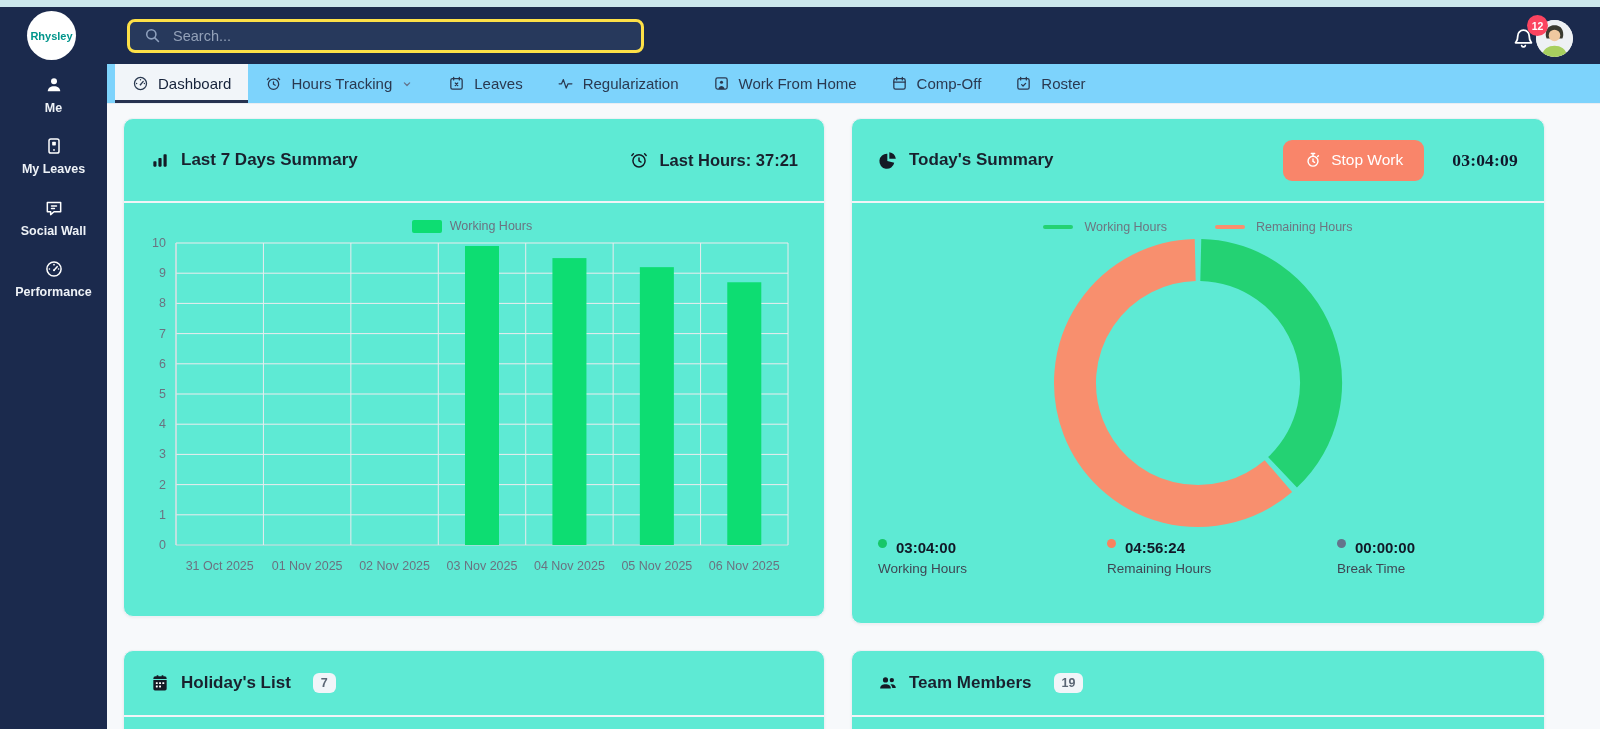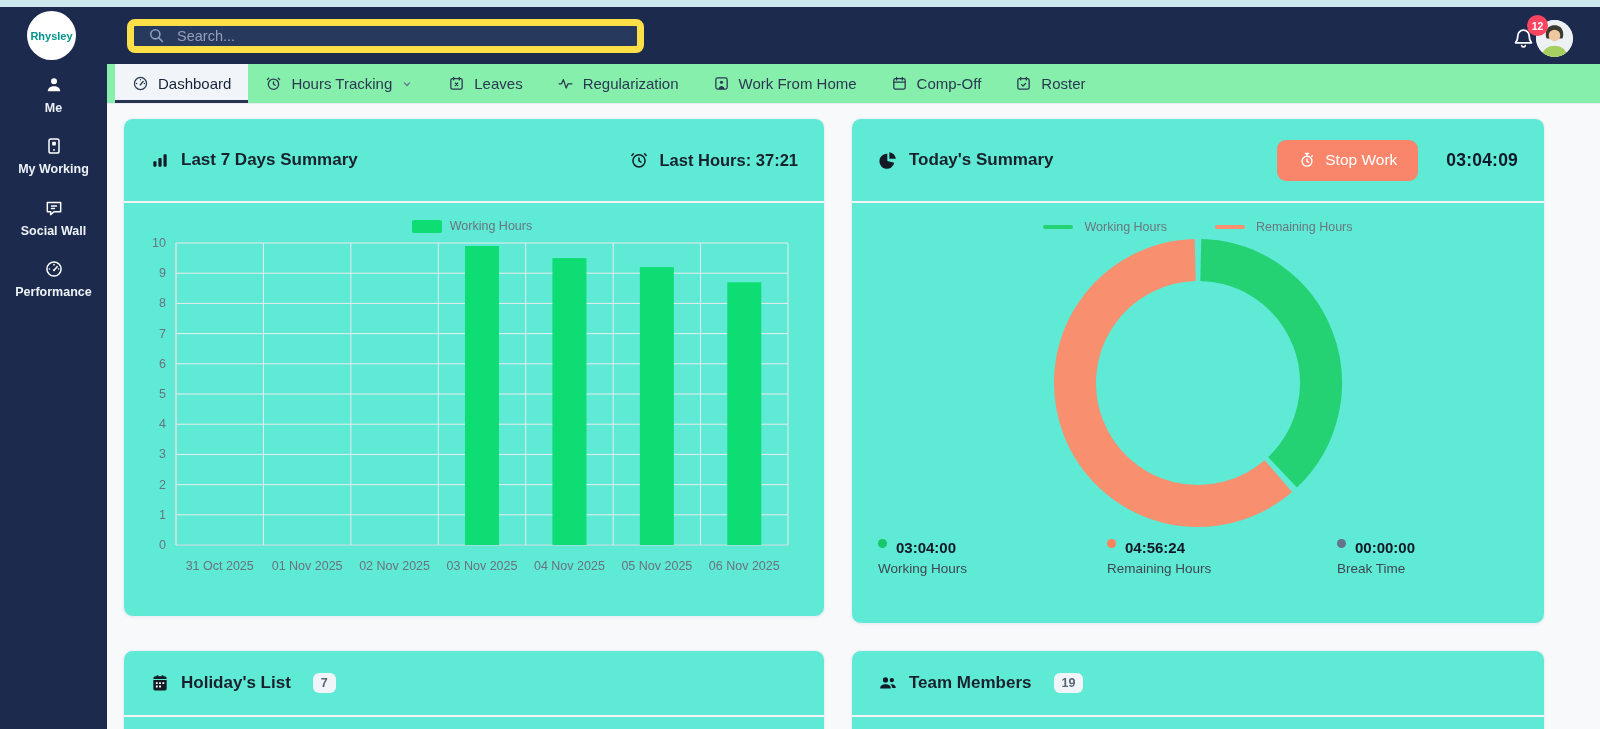--- a/index.html
+++ b/index.html
@@ -1,42 +1,42 @@
 <!DOCTYPE html>
 <html><head>
 <meta charset="utf-8">
 <style>
   * { margin:0; padding:0; box-sizing:border-box; }
   html,body { width:1600px; height:729px; overflow:hidden; font-family:"Liberation Sans", sans-serif; background:#f7f9fb; }
 
   .topstrip { height:7px; background:#cbe7ec; }
   .topbar { height:57px; background:#1b2a4d; display:flex; align-items:center; }
   .logo { width:49px; height:49px; border-radius:50%; background:#fff; display:flex; align-items:center; justify-content:center; margin-left:27px; color:#00958b; font-weight:bold; font-size:11px; flex:none; cursor:pointer; }
-  .search { margin-left:51px; width:517px; height:34px; background:#27395c; border:7px solid #fde047; border-radius:8px; display:flex; align-items:center; padding:0 13px; gap:11px; }
+  .search { margin-left:51px; width:517px; height:34px; background:#27395c; border:3px solid #fde047; border-radius:8px; display:flex; align-items:center; padding:0 13px; gap:11px; }
   .search .sicon { width:19px; height:19px; color:#8ea0bd; flex:none; }
   .search .sicon svg { width:19px; height:19px; display:block; }
   .search input { background:transparent; border:none; outline:none; color:#dbe2ec; font-size:14.5px; width:100%; font-family:"Liberation Sans", sans-serif; }
   .search input::placeholder { color:#93a1b8; }
   .top-right { margin-left:auto; display:flex; align-items:center; padding-right:27px;margin-top:6px; }
   .bell { position:relative; width:25px; height:25px; cursor:pointer; }
   .bell svg { width:25px; height:25px; display:block; }
   .badge { position:absolute; top:-11px; right:-12px; background:#fb4460; color:#fff; border-radius:50%; min-width:21px; height:21px; font-size:10.5px; display:flex; align-items:center; justify-content:center; font-weight:700; }
   .avatar { width:37px; height:37px; border-radius:50%; overflow:hidden; background:#eef1f4; cursor:pointer; flex:none; }
   .avatar svg { width:37px; height:37px; display:block; }
 
   .shell { display:flex; height:665px; }
   .sidebar { width:107px; background:#1b2a4d; flex:none; }
   .side-item { display:flex; flex-direction:column; align-items:center; gap:6px; padding:11px 3px 10px; cursor:pointer; }
   .side-item .si { width:20px; height:20px; color:#fff; }
   .side-item .si svg { width:20px; height:20px; display:block; }
   .side-item .lbl { font-size:12.5px; font-weight:600; color:#eef2f7; text-align:center; line-height:1.15; }
   .side-item.active { background:#2b3f6b; }
 
   .main { flex:1; display:flex; flex-direction:column; min-width:0; }
-  .tabbar { height:40px; background:#86efac; display:flex; align-items:stretch; padding-left:8px; border-bottom:1px solid #e9edf2; flex:none; }
+  .tabbar { height:40px; background:#7dd3fc; display:flex; align-items:stretch; padding-left:8px; border-bottom:1px solid #e9edf2; flex:none; }
   .tab { display:flex; align-items:center; gap:9px; padding:0 17px; font-size:15px; color:#2a3950; cursor:pointer; white-space:nowrap; }
   .tab .ti { width:17px; height:17px; color:#2a3950; }
   .tab .ti svg { width:17px; height:17px; display:block; }
   .tab.active { background:#f1f5f9; box-shadow:inset 0 -3px 0 #273250; color:#16223a; font-weight:500; }
   .tab .chev { width:14px; height:14px; color:#64748b; margin-left:-1px; }
   .tab .chev svg { width:14px; height:14px; display:block; }
 
   .content { flex:1; background:#f7f9fb; padding:14px 0 0 16px; overflow:hidden; }
   .cards { display:grid; grid-template-columns:702px 694px; column-gap:26px; row-gap:26px; align-items:start; }
   .card { background:#5eead4; border:1px solid #edf0f4; border-radius:10px; box-shadow:0 1px 3px rgba(20,30,55,.05); overflow:hidden; }
@@ -59,21 +59,21 @@
   .line-sw { width:30px; height:3.5px; border-radius:2px; }
   .donut-wrap { display:flex; justify-content:center; margin-top:3px; }
   .stats { display:grid; grid-template-columns:229px 230px 1fr; padding:10px 26px 0; }
   .stat .v { display:flex; align-items:flex-start; gap:9px; font-size:15px; font-weight:700; color:#111827; }
   .dot { width:9px; height:9px; border-radius:50%; flex:none; }
   .stat .l { margin-top:5px; font-size:13.5px; color:#3f4754; }
 
   .stop-btn { display:flex; align-items:center; gap:9px; background:#f9856a; color:#fff; border:none; border-radius:9px; height:41px; padding:0 21px; font-size:15.5px; cursor:pointer; font-family:"Liberation Sans", sans-serif; }
   .stop-btn .bi { width:18px; height:18px; color:#fff; }
   .stop-btn .bi svg { width:18px; height:18px; display:block; }
-  .timer { font-size:17.5px; font-weight:700; color:#10182b; margin-left:17px; letter-spacing:.2px; }
+  .timer { font-size:17.5px; font-weight:700; color:#10182b; margin-left:17px; letter-spacing:.2px;font-family:Liberation Serif, serif; }
 
   .card.short { height:220px; }
   .card.short .card-head { height:66px; }
   .count-badge { margin-left:11px; background:#f1f5f9; color:#5b6675; font-size:12.5px; font-weight:600; border-radius:6px; padding:3px 8px; }
 
   svg text { font-family:"Liberation Sans", sans-serif; }
 </style>
 </head>
 <body>
 
@@ -123,21 +123,21 @@
         <div class="lbl">Me</div>
       </div>
       <div class="side-item">
         <span class="si">
           <svg viewBox="0 0 24 24" fill="none" stroke="currentColor" stroke-width="1.8">
             <rect x="6" y="3.5" width="12" height="17" rx="2.2"></rect>
             <rect x="9.8" y="7" width="4.4" height="4.4" rx="0.8" fill="currentColor" stroke="none"></rect>
             <circle cx="12" cy="16.7" r="1.1" fill="currentColor" stroke="none"></circle>
           </svg>
         </span>
-        <div class="lbl">My Working</div>
+        <div class="lbl">My Leaves</div>
       </div>
       <div class="side-item">
         <span class="si">
           <svg viewBox="0 0 24 24" fill="none" stroke="currentColor" stroke-width="1.8">
             <path d="M4 5.5h16v11h-8l-4 3.4v-3.4H4z" stroke-linejoin="round"></path>
             <path d="M9 9.5h6M9 12.5h3.5" stroke-linecap="round"></path>
           </svg>
         </span>
         <div class="lbl">Social Wall</div>
       </div>

